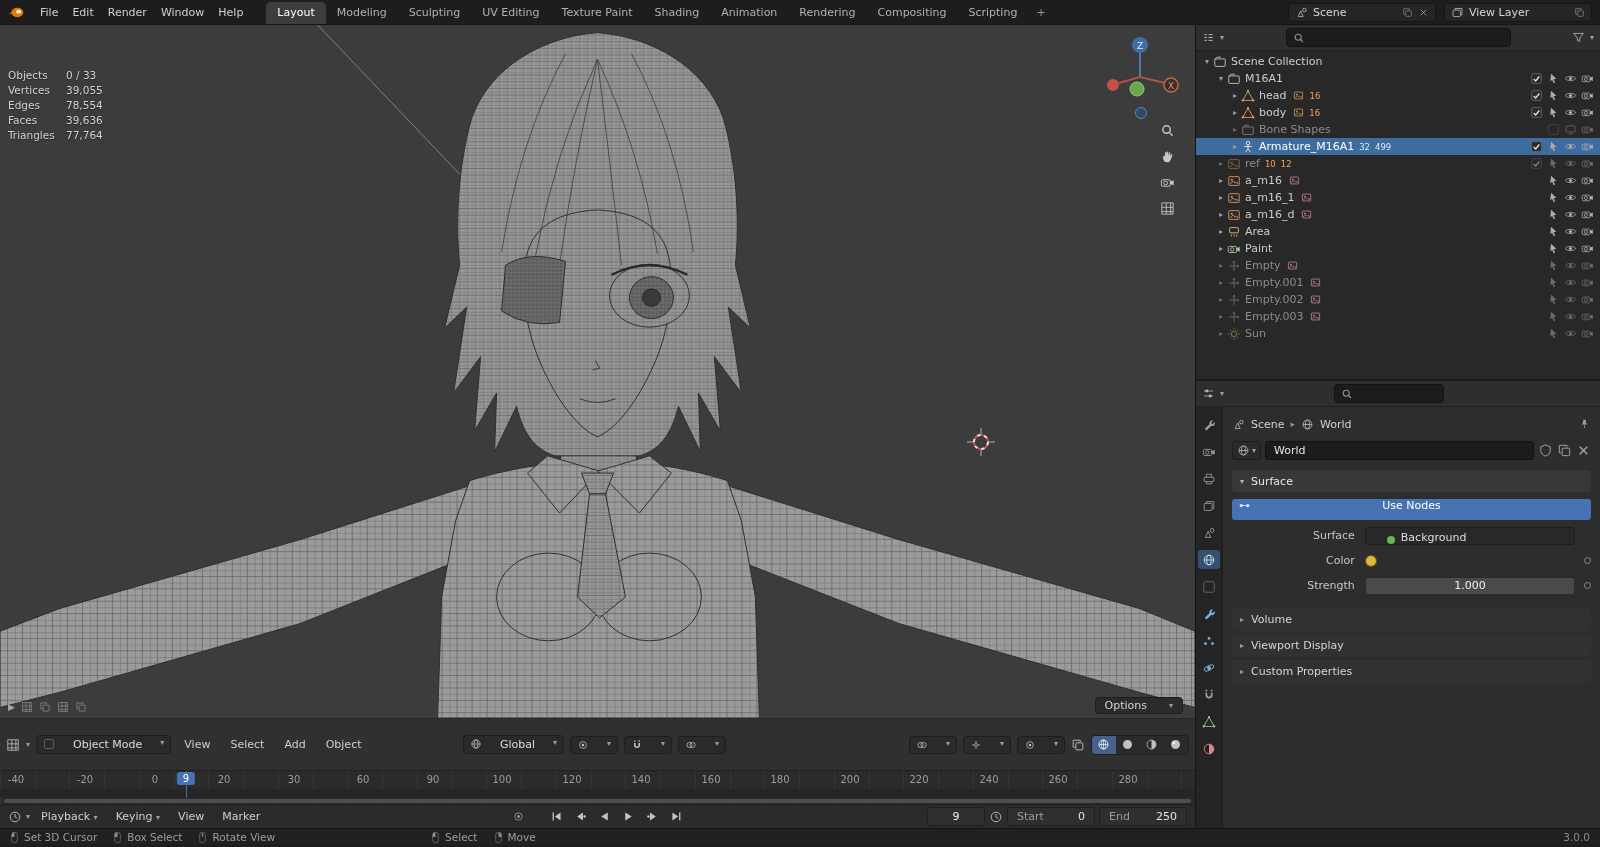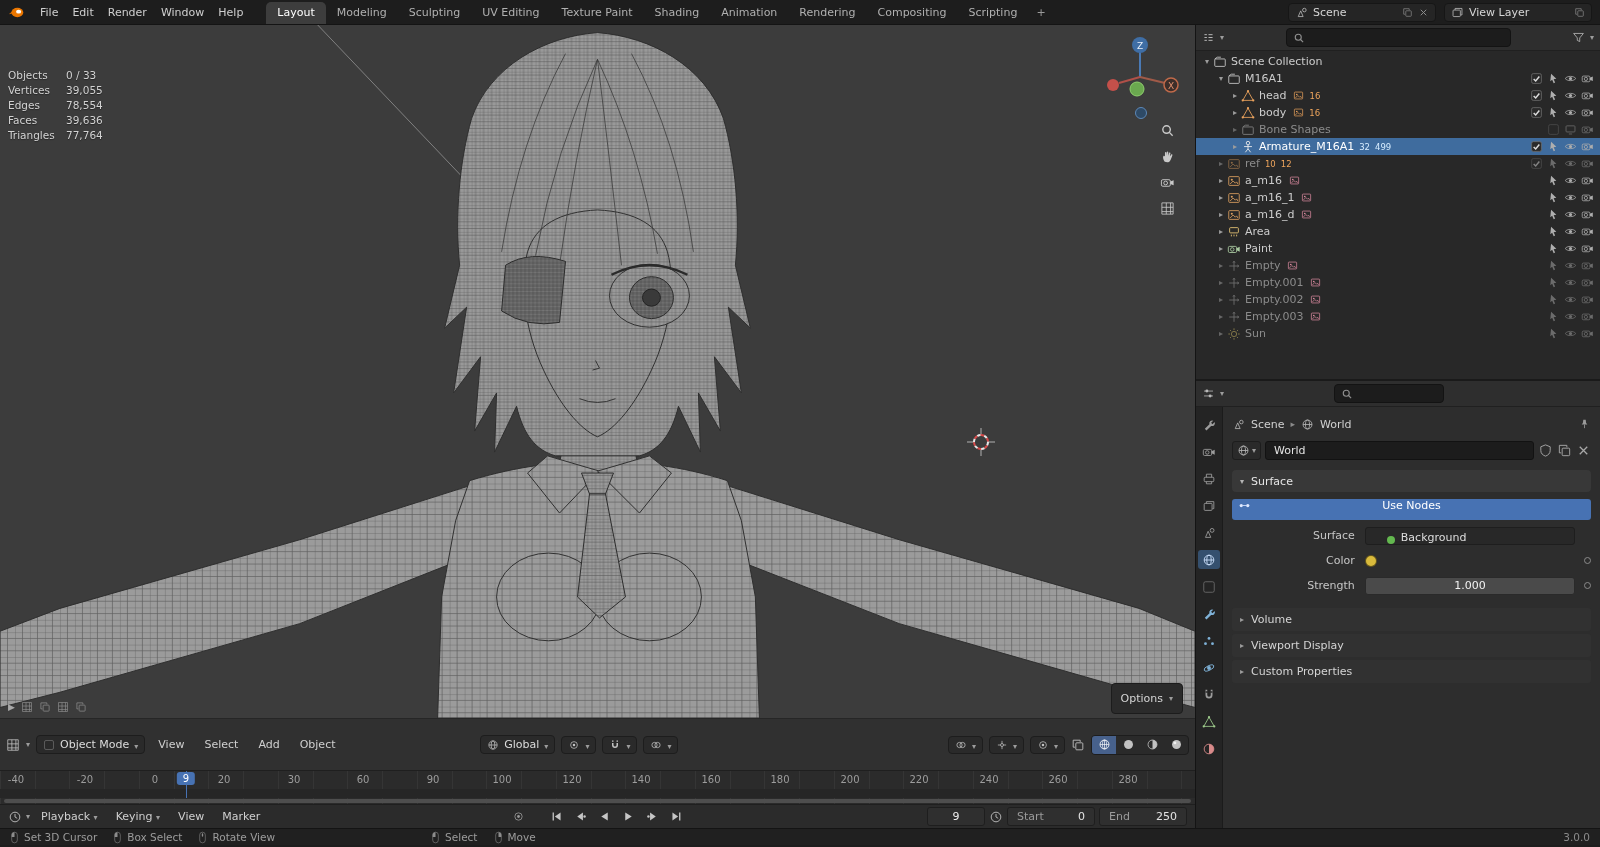--- a/index.html
+++ b/index.html
@@ -27,25 +27,25 @@
 .viewport{flex:1;position:relative;background:#3c3c3c;overflow:hidden}
 .vp-overlay{position:absolute;left:8px;top:8px;font-size:11px;color:#d8d8d8;line-height:15px;text-shadow:0 1px 1px #00000066}
 .vp-stats{position:absolute;left:8px;top:44px;display:grid;grid-template-columns:58px auto;row-gap:3px;font-size:10.5px;color:#d2d2d2;text-shadow:0 1px 1px #00000066}
 .gizmo{position:absolute;right:12px;top:6px;width:86px;height:92px}
 .navicons{position:absolute;right:20px;top:98px;display:flex;flex-direction:column;gap:11px}
 .navicons svg{width:15px;height:15px;color:#c9c9c9}
 .cursor3d{position:absolute;left:966px;top:402px;width:30px;height:30px}
 .vp-minitools{position:absolute;left:8px;bottom:5px;display:flex;gap:6px;align-items:center}
 .vp-minitools svg{width:12px;height:12px;color:#9b9b9b;opacity:.85}
 .vp-minitools .tri{color:#a8a8a8;font-size:9px}
-.optbtn{position:absolute;right:12px;bottom:4px;background:#2b2b2b;border:1px solid #1c1c1c;border-radius:4px;padding:8px 9px;color:#d4d4d4;display:flex;gap:6px;align-items:center}
+.optbtn{position:absolute;right:12px;bottom:4px;background:#2b2b2b;border:1px solid #1c1c1c;border-radius:4px;padding:1px 9px;color:#d4d4d4;display:flex;gap:22px;align-items:center}
 .caret{font-size:8px;color:#9c9c9c}
 
 .vph{flex:0 0 23px;background:#303030;border-top:1px solid #262626;display:flex;align-items:center;padding:0 6px;gap:6px}
-.widget{display:flex;align-items:flex-end;gap:5px;background:#2a2a2a;border:1px solid #1d1d1d;border-radius:4px;padding:2px 6px;color:#dcdcdc}
+.widget{display:flex;align-items:flex-start;gap:18px;background:#2a2a2a;border:1px solid #1d1d1d;border-radius:4px;padding:2px 6px;color:#dcdcdc}
 .hmenu{padding:3px 7px;color:#cfcfcf}
 .vph .group{display:flex;align-items:center;gap:6px}
 .vph .mid{margin:16px auto}
 .shadebtns{display:flex;background:#2a2a2a;border:1px solid #1d1d1d;border-radius:4px;overflow:hidden}
 .shadebtns .sb{width:24px;height:18px;display:flex;align-items:center;justify-content:center;color:#c2c2c2}
 .shadebtns .sb.active{background:#47618c;color:#fff}
 .sb svg{width:13px;height:13px}
 .hicon{width:14px;height:14px;color:#c3c3c3}
 
 .ruler{flex:0 0 34px;position:relative;background:#2b2b2b;border-top:1px solid #1f1f1f;

